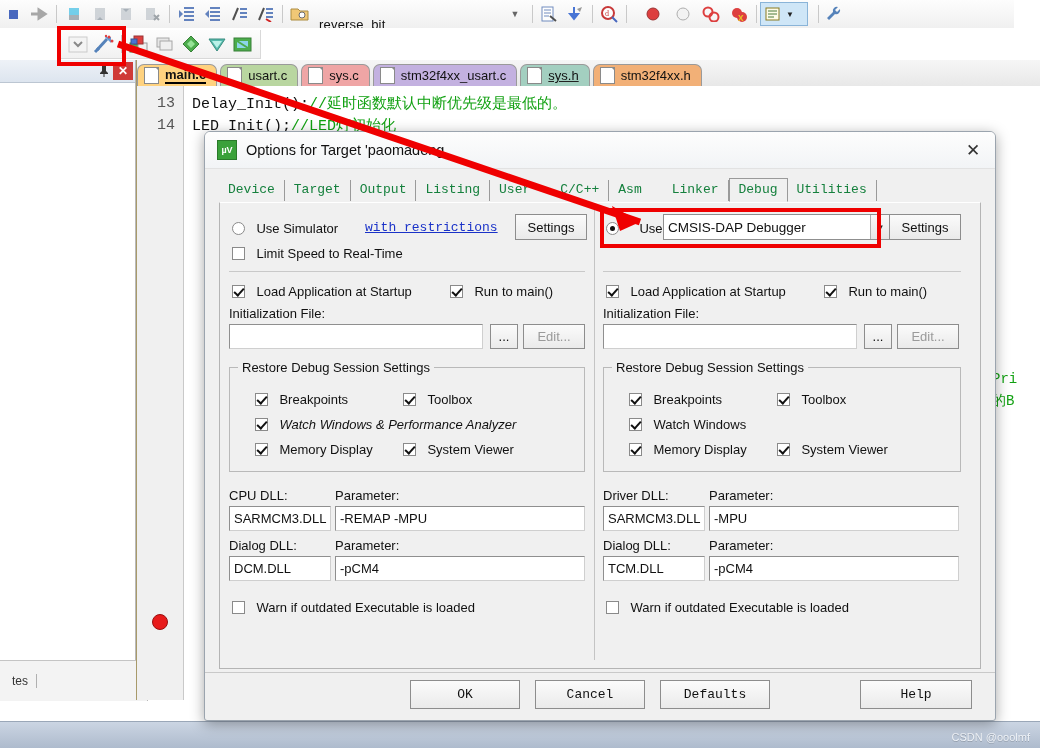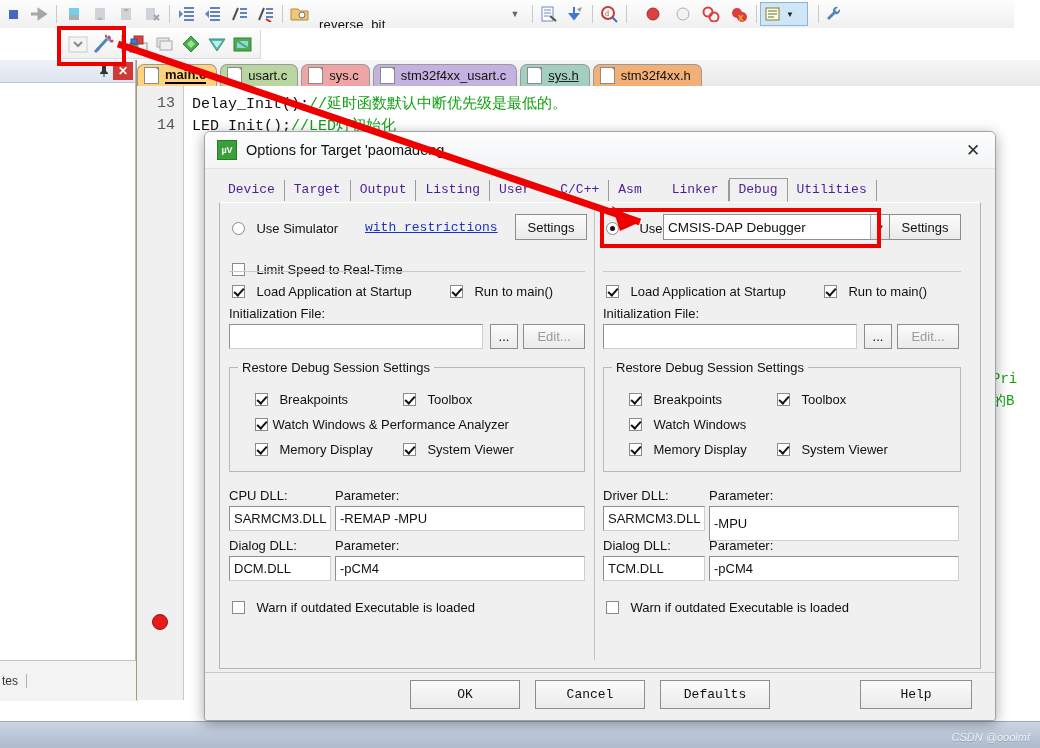--- a/index.html
+++ b/index.html
@@ -39,21 +39,21 @@
     position:absolute;left:0;top:0;width:135px;height:22px;
     background:linear-gradient(#eef2f7,#dde5ef);
     border-bottom:1px solid #bcc6d2;
     display:flex;align-items:center;justify-content:flex-end;
   }
   .pin-ico{width:18px;height:18px;display:flex;align-items:center;justify-content:center;color:#333;font-size:12px;}
   .close-x{width:20px;height:18px;background:#cf3a38;color:#fff;display:flex;align-items:center;
            justify-content:center;font-size:12px;font-weight:bold;margin-right:2px;}
   .left-bottom{position:absolute;left:0;top:660px;width:135px;height:40px;background:#f3f3f3;
     border-top:1px solid #c4c4c4;border-right:1px solid #b9b9b9;font-size:12px;color:#333;
-    display:flex;align-items:center;padding-left:2px;}
+    display:flex;align-items:center;padding-left:12px;}
   .left-bottom .divl{width:1px;height:14px;background:#b0b0b0;margin-left:8px;}
 
   
   .editor{
     position:absolute;left:136px;top:60px;right:0;height:640px;background:#ffffff;
     border-left:1px solid #a89a6a;
   }
   .tabstrip{position:absolute;left:0;top:0;height:26px;width:100%;
     background:linear-gradient(#f6f6f6,#e8e8e8);border-bottom:1px solid #b5a976;}
   .etab{
@@ -72,42 +72,42 @@
   .codeline{position:absolute;left:8px;font-family:"Liberation Mono",monospace;font-size:15px;white-space:pre;}
   .cmt{color:#12a112;}
   .plain{color:#111;}
 
   .redcircle{position:absolute;width:14px;height:14px;border-radius:50%;background:#e81b1b;
      border:1px solid #9a0f0f;}
 
   .statusbar{position:absolute;left:0;bottom:0;width:1040px;height:26px;
     background:linear-gradient(#cbd5e3,#aebbcd);border-top:1px solid #9aa7b8;}
   .watermark{position:absolute;right:10px;bottom:5px;font-size:11px;color:#eef2f7;
-     text-shadow:0 1px 0 rgba(0,0,0,.18);font-style:italic;}
+     text-shadow:0 1px 0 rgba(0,0,0,.18);}
 
   .right-cmt{position:absolute;right:0;top:368px;width:62px;font-family:"Liberation Mono",monospace;
      font-size:14px;color:#12a112;line-height:22px;white-space:pre;overflow:hidden;}
 
   
   #dlg{
     position:absolute;left:204px;top:131px;width:790px;height:588px;
     background:#f0f0f0;border:1px solid #9ba4ae;border-radius:6px 6px 3px 3px;
     box-shadow:0 3px 14px rgba(0,0,0,.35);
   }
   .dlg-title{height:36px;background:linear-gradient(#fdfdfd,#f2f4f6);
     border-radius:5px 5px 0 0;border-bottom:1px solid #e2e2e2;display:flex;align-items:center;}
   .kicon{width:18px;height:18px;margin-left:12px;margin-right:9px;background:#3aa13a;
      border:1px solid #2a7a2a;color:#fff;font-size:9px;font-weight:bold;line-height:9px;
      display:flex;flex-direction:column;align-items:center;justify-content:center;}
   .dlg-title .ttl{font-size:14.5px;color:#111;}
   .dlg-close{margin-left:auto;width:44px;height:35px;display:flex;align-items:center;justify-content:center;
      font-size:17px;color:#333;}
 
   .tabs{position:absolute;left:14px;top:47px;height:22px;display:flex;align-items:flex-end;}
-  .tab{font-family:"Liberation Mono",monospace;font-size:13px;color:#4c1d95;padding:2px 9px 3px 9px;
+  .tab{font-family:"Liberation Mono",monospace;font-size:13px;color:#15803d;padding:2px 9px 3px 9px;
        border-right:1px solid #9a9a9a;line-height:16px;}
   .tab.last{border-right:1px solid #9a9a9a;}
   .tab.sel{background:#f0f0f0;border:1px solid #9a9a9a;border-bottom:1px solid #f0f0f0;
       position:relative;top:1px;padding-top:3px;}
   .tab.gap{border-right:none;margin-right:12px;}
 
   .panelbox{position:absolute;left:14px;top:70px;width:760px;height:465px;
      background:#f0f0f0;border:1px solid #b4b4b4;border-top:1px solid #fff;}
   .vsplit{position:absolute;left:389px;top:78px;width:1px;height:450px;background:#c4c4c4;}
 
@@ -438,21 +438,21 @@
   <div class="panelbox"></div>
   <div class="vsplit"></div>
 
   <div class="grp" style="left:27px;top:87px;">
     <span class="radio"></span>
     <span class="lbl" style="margin-left:7px;">Use Simulator</span>
   </div>
   <a class="link" style="position:absolute;left:160px;top:88px;" href="#">with restrictions</a>
   <div class="btn" style="position:absolute;left:310px;top:82px;width:72px;height:26px;">Settings</div>
 
-  <div class="grp" style="left:27px;top:112px;margin-top:16px;">
+  <div class="grp" style="left:27px;top:112px;">
     <span class="cbx"></span>
     <span class="lbl" style="margin-left:7px;">Limit Speed to Real-Time</span>
   </div>
   <div class="groupline" style="left:24px;top:139px;width:356px;"></div>
 
   <div class="grp" style="left:27px;top:150px;">
     <span class="cbx on"></span>
     <span class="lbl" style="margin-left:7px;">Load Application at Startup</span>
   </div>
   <div class="grp" style="left:245px;top:150px;">
@@ -470,21 +470,21 @@
   <div class="grp" style="left:50px;top:258px;">
     <span class="cbx on"></span>
     <span class="lbl" style="margin-left:7px;">Breakpoints</span>
   </div>
   <div class="grp" style="left:198px;top:258px;">
     <span class="cbx on"></span>
     <span class="lbl" style="margin-left:7px;">Toolbox</span>
   </div>
   <div class="grp" style="left:50px;top:283px;">
     <span class="cbx on"></span>
-    <span class="lbl" style="">Watch Windows &amp; Performance Analyzer</span>
+    <span class="lbl" style="margin-left:7px;font-style:italic;">Watch Windows &amp; Performance Analyzer</span>
   </div>
   <div class="grp" style="left:50px;top:308px;">
     <span class="cbx on"></span>
     <span class="lbl" style="margin-left:7px;">Memory Display</span>
   </div>
   <div class="grp" style="left:198px;top:308px;">
     <span class="cbx on"></span>
     <span class="lbl" style="margin-left:7px;">System Viewer</span>
   </div>
 
@@ -547,21 +547,21 @@
     <span class="lbl" style="margin-left:7px;">Memory Display</span>
   </div>
   <div class="grp" style="left:572px;top:308px;">
     <span class="cbx on"></span>
     <span class="lbl" style="margin-left:7px;">System Viewer</span>
   </div>
 
   <span class="lbl" style="position:absolute;left:398px;top:356px;">Driver DLL:</span>
   <span class="lbl" style="position:absolute;left:504px;top:356px;">Parameter:</span>
   <div class="tf" style="position:absolute;left:398px;top:374px;width:102px;height:25px;">SARMCM3.DLL</div>
-  <div class="tf" style="position:absolute;left:504px;top:374px;width:250px;height:35px;">-MPU</div>
+  <div class="tf" style="position:absolute;left:504px;top:374px;width:250px;height:25px;">-MPU</div>
 
   <span class="lbl" style="position:absolute;left:398px;top:406px;">Dialog DLL:</span>
   <span class="lbl" style="position:absolute;left:504px;top:406px;">Parameter:</span>
   <div class="tf" style="position:absolute;left:398px;top:424px;width:102px;height:25px;">TCM.DLL</div>
   <div class="tf" style="position:absolute;left:504px;top:424px;width:250px;height:25px;">-pCM4</div>
 
   <div class="grp" style="left:401px;top:466px;">
     <span class="cbx"></span>
     <span class="lbl" style="margin-left:7px;">Warn if outdated Executable is loaded</span>
   </div>

